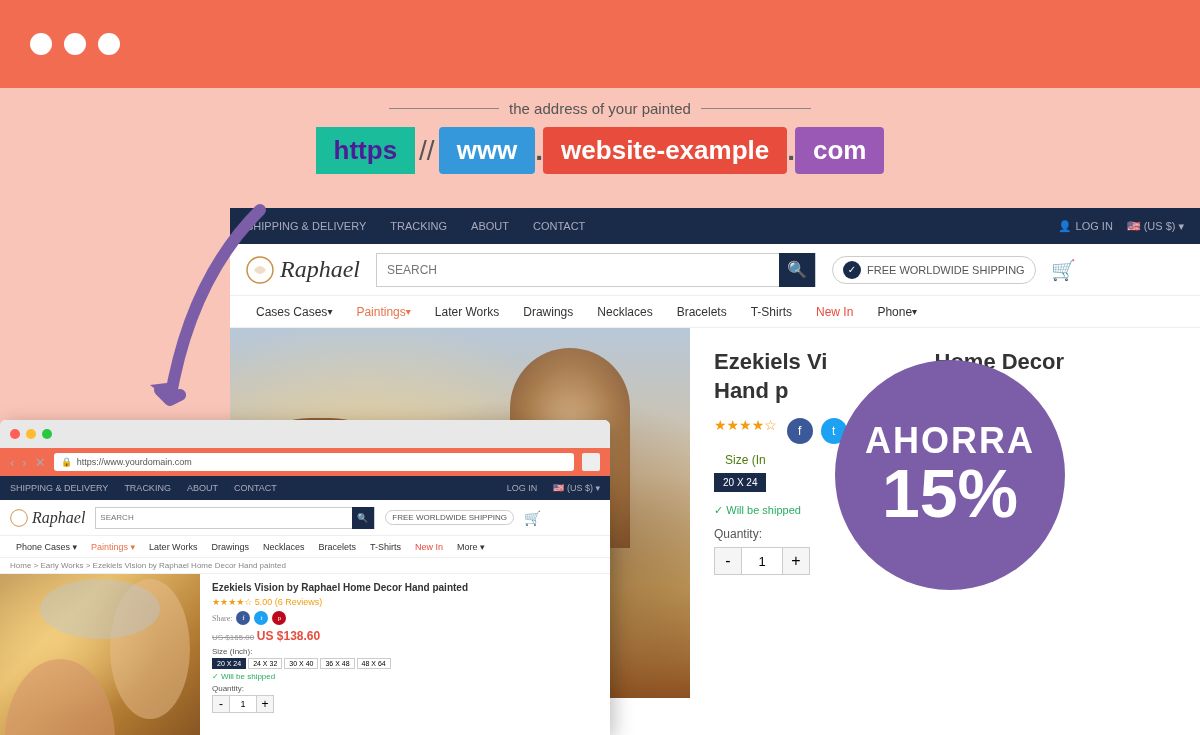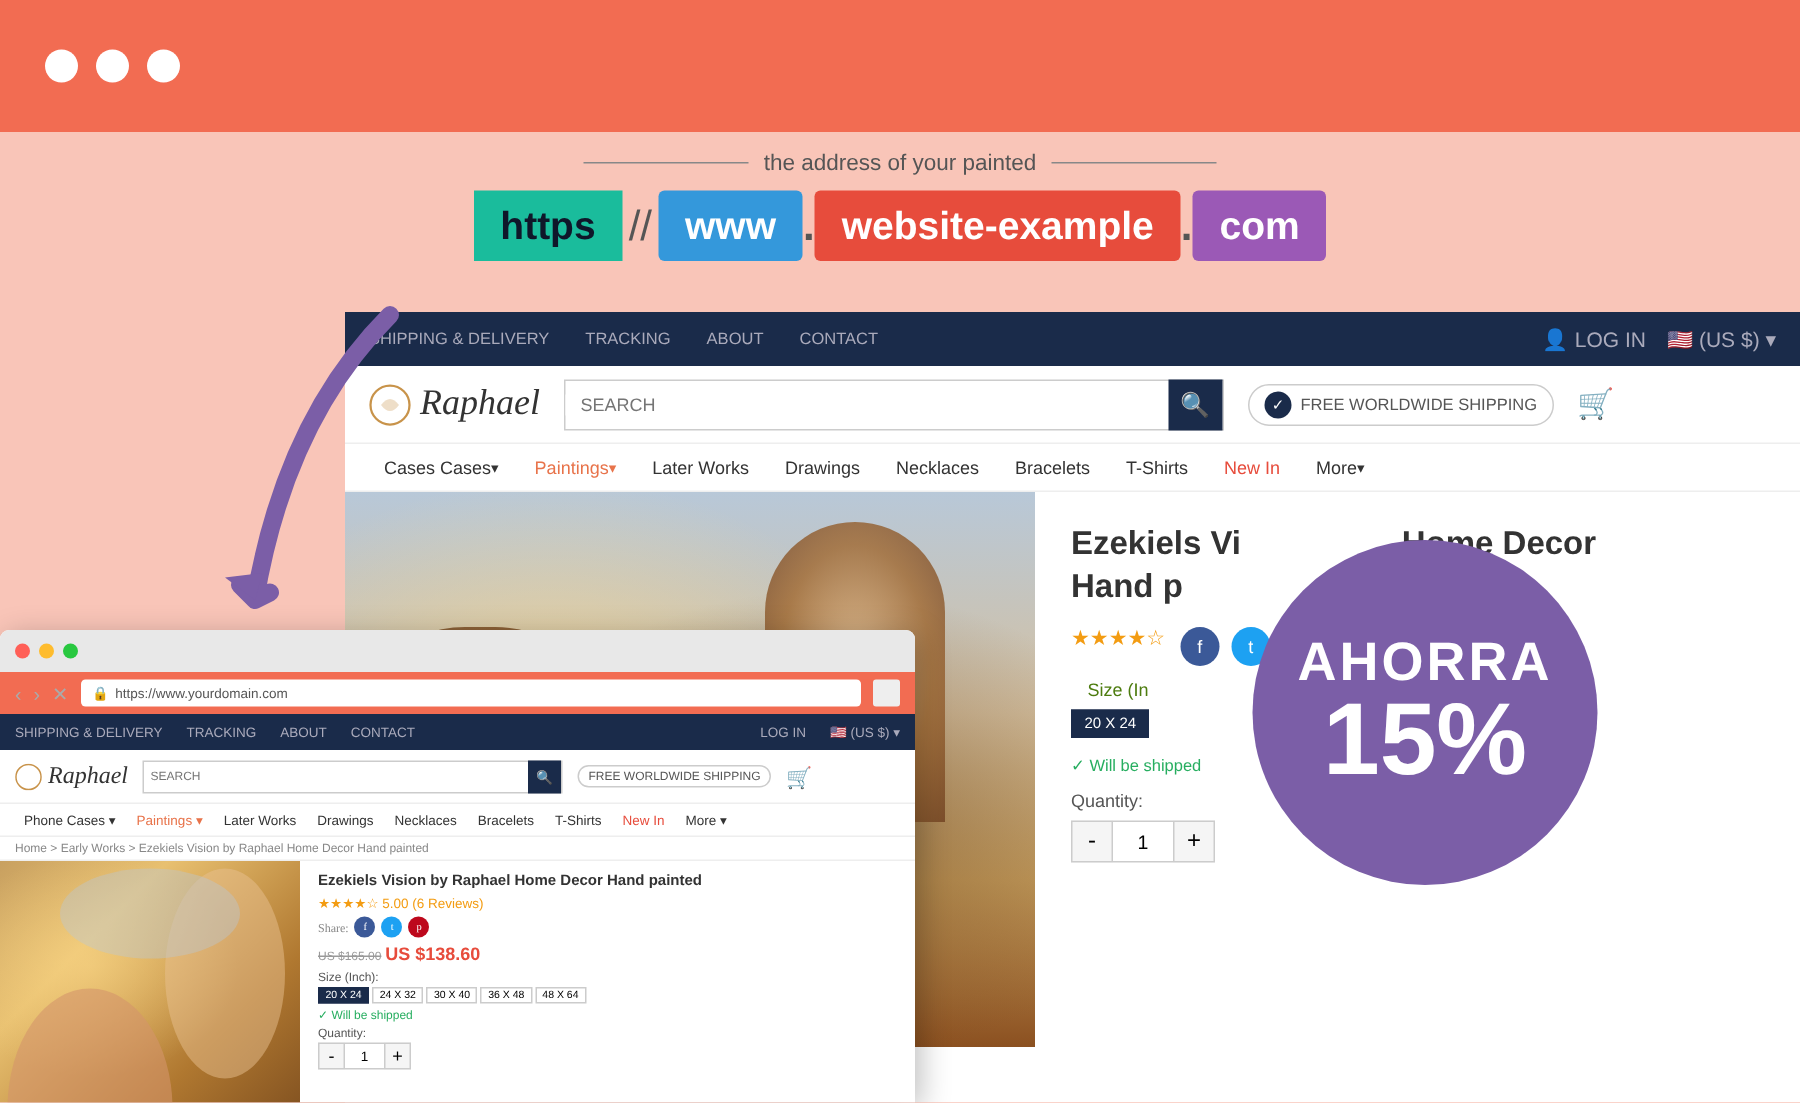--- a/index.html
+++ b/index.html
@@ -49,21 +49,21 @@
     }
     .url-bar {
       display: flex;
       align-items: center;
       gap: 0;
       font-size: 26px;
       font-weight: bold;
     }
     .url-part-https {
       background: #1abc9c;
-      color: #0f172a;
+      color: #4c1d95;
       padding: 8px 18px;
       border-radius: 0;
     }
     .url-separator {
       color: #555;
       font-size: 28px;
       padding: 0 4px;
       font-weight: 300;
     }
     .url-part-www {
@@ -117,21 +117,21 @@
     .nav-item {
       color: #aab;
       font-size: 11px;
       cursor: pointer;
     }
     .nav-right {
       display: flex;
       align-items: center;
       gap: 14px;
       color: #aab;
-      font-size: 14px;
+      font-size: 11px;
     }
 
     
     .logo-search-bar {
       display: flex;
       align-items: center;
       padding: 8px 16px;
       background: white;
       border-bottom: 1px solid #eee;
       gap: 16px;
@@ -662,21 +662,21 @@
 
   <div class="cat-nav">
     <div class="cat-item cat-item-arrow">Cases Cases</div>
     <div class="cat-item active cat-item-arrow">Paintings</div>
     <div class="cat-item">Later Works</div>
     <div class="cat-item">Drawings</div>
     <div class="cat-item">Necklaces</div>
     <div class="cat-item">Bracelets</div>
     <div class="cat-item">T-Shirts</div>
     <div class="cat-item new-in">New In</div>
-    <div class="cat-item cat-item-arrow">More</div>
+    <div class="cat-item cat-item-arrow">Phone</div>
   </div>
 
 
   <div class="product-area">
     <div class="product-image">
       <div class="sky-bg"></div>
       <div class="product-image-overlay"></div>
       <div class="fig1"></div>
       <div class="fig2"></div>
     </div>

